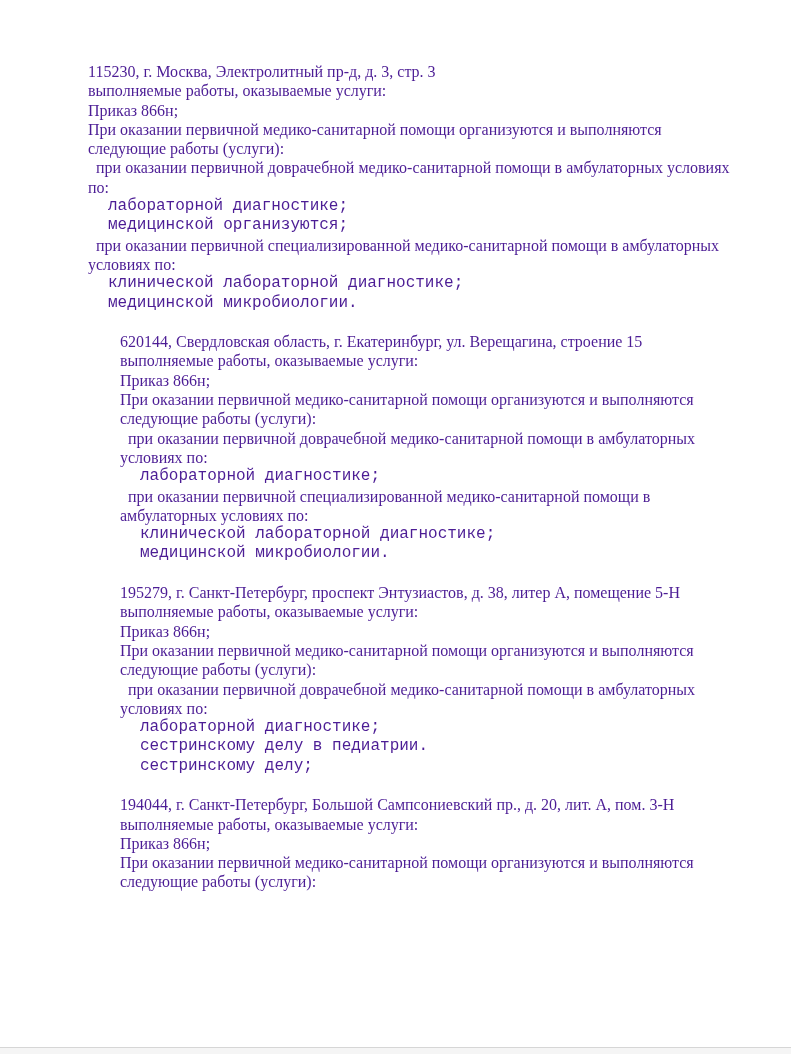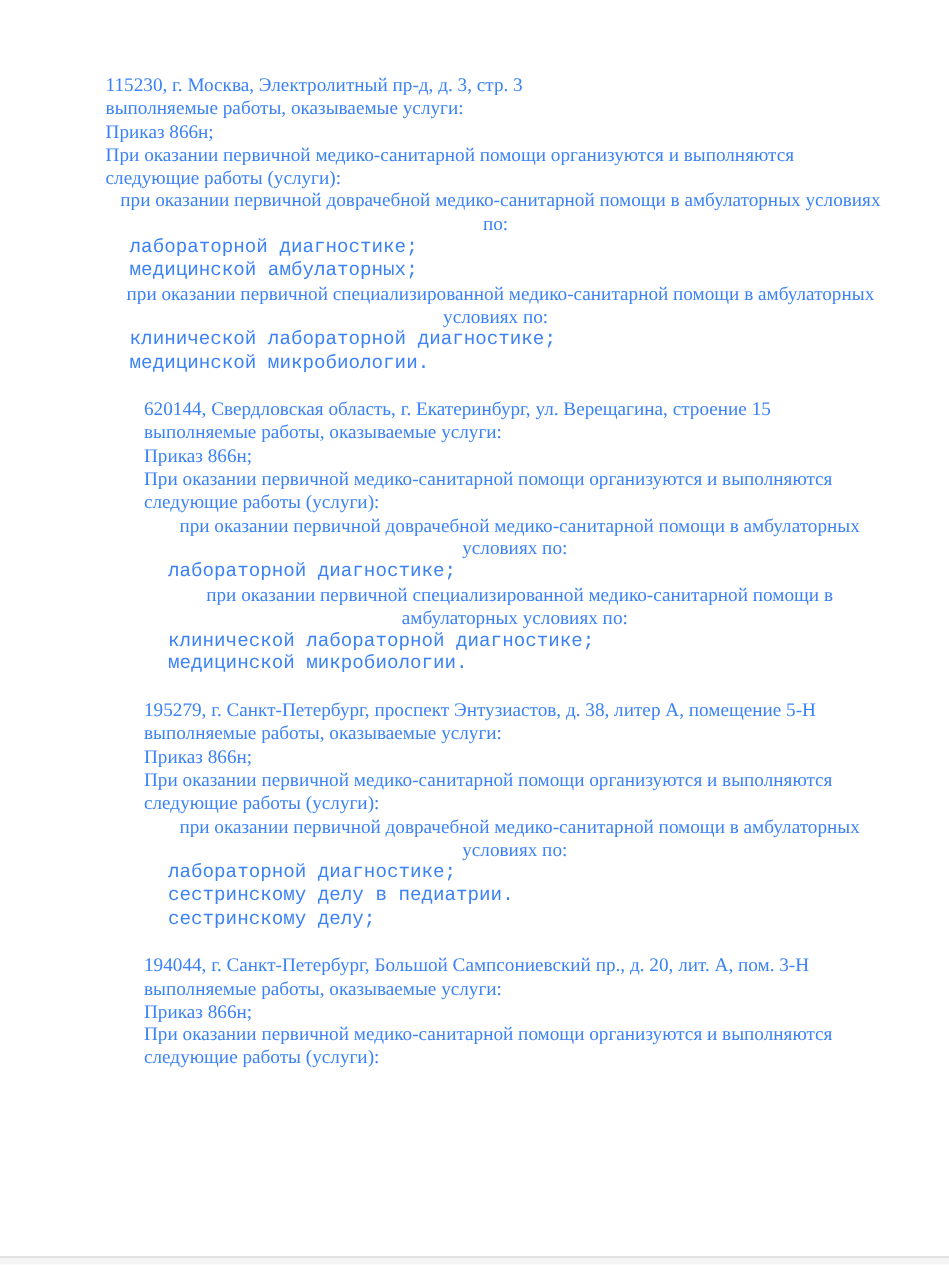--- a/index.html
+++ b/index.html
@@ -15,32 +15,32 @@
     overflow: hidden;
   }
   .content {
     position: absolute;
     top: 62px;
     left: 88px;
     width: 650px;
     font-family: "Liberation Serif", "DejaVu Serif", serif;
     font-size: 16px;
     line-height: 19.3px;
-    color: #3b82f6;
+    color: #4c1d95;
   }
   .content p {
     margin: 0;
     padding: 0;
   }
   .block + .block {
     margin-top: 19.3px;
     margin-left: 32px;
   }
   .indent-0 { text-indent: 0; }
-  .indent-1 { text-indent: 8px; text-align: center; }
+  .indent-1 { text-indent: 8px; }
   .indent-2 { text-indent: 20px; font-family: Liberation Mono, monospace; }
   .hscrollbar {
     position: absolute;
     left: 0;
     right: 0;
     bottom: 0;
     height: 6px;
     background: #f5f5f5;
     border-top: 1px solid #d6d6d6;
   }
@@ -50,21 +50,21 @@
 
 <div class="page">
   <main class="content">
       <section class="block">
         <p class="line indent-0">115230, г. Москва, Электролитный пр-д, д. 3, стр. 3</p>
         <p class="line indent-0">выполняемые работы, оказываемые услуги:</p>
         <p class="line indent-0">Приказ 866н;</p>
         <p class="line indent-0">При оказании первичной медико-санитарной помощи организуются и выполняются следующие работы (услуги):</p>
         <p class="line indent-1">при оказании первичной доврачебной медико-санитарной помощи в амбулаторных условиях по:</p>
         <p class="line indent-2">лабораторной диагностике;</p>
-        <p class="line indent-2">медицинской амбулаторных;</p>
+        <p class="line indent-2">медицинской организуются;</p>
         <p class="line indent-1">при оказании первичной специализированной медико-санитарной помощи в амбулаторных условиях по:</p>
         <p class="line indent-2">клинической лабораторной диагностике;</p>
         <p class="line indent-2">медицинской микробиологии.</p>
       </section>
       <section class="block">
         <p class="line indent-0">620144, Свердловская область, г. Екатеринбург, ул. Верещагина, строение 15</p>
         <p class="line indent-0">выполняемые работы, оказываемые услуги:</p>
         <p class="line indent-0">Приказ 866н;</p>
         <p class="line indent-0">При оказании первичной медико-санитарной помощи организуются и выполняются следующие работы (услуги):</p>
         <p class="line indent-1">при оказании первичной доврачебной медико-санитарной помощи в амбулаторных условиях по:</p>

